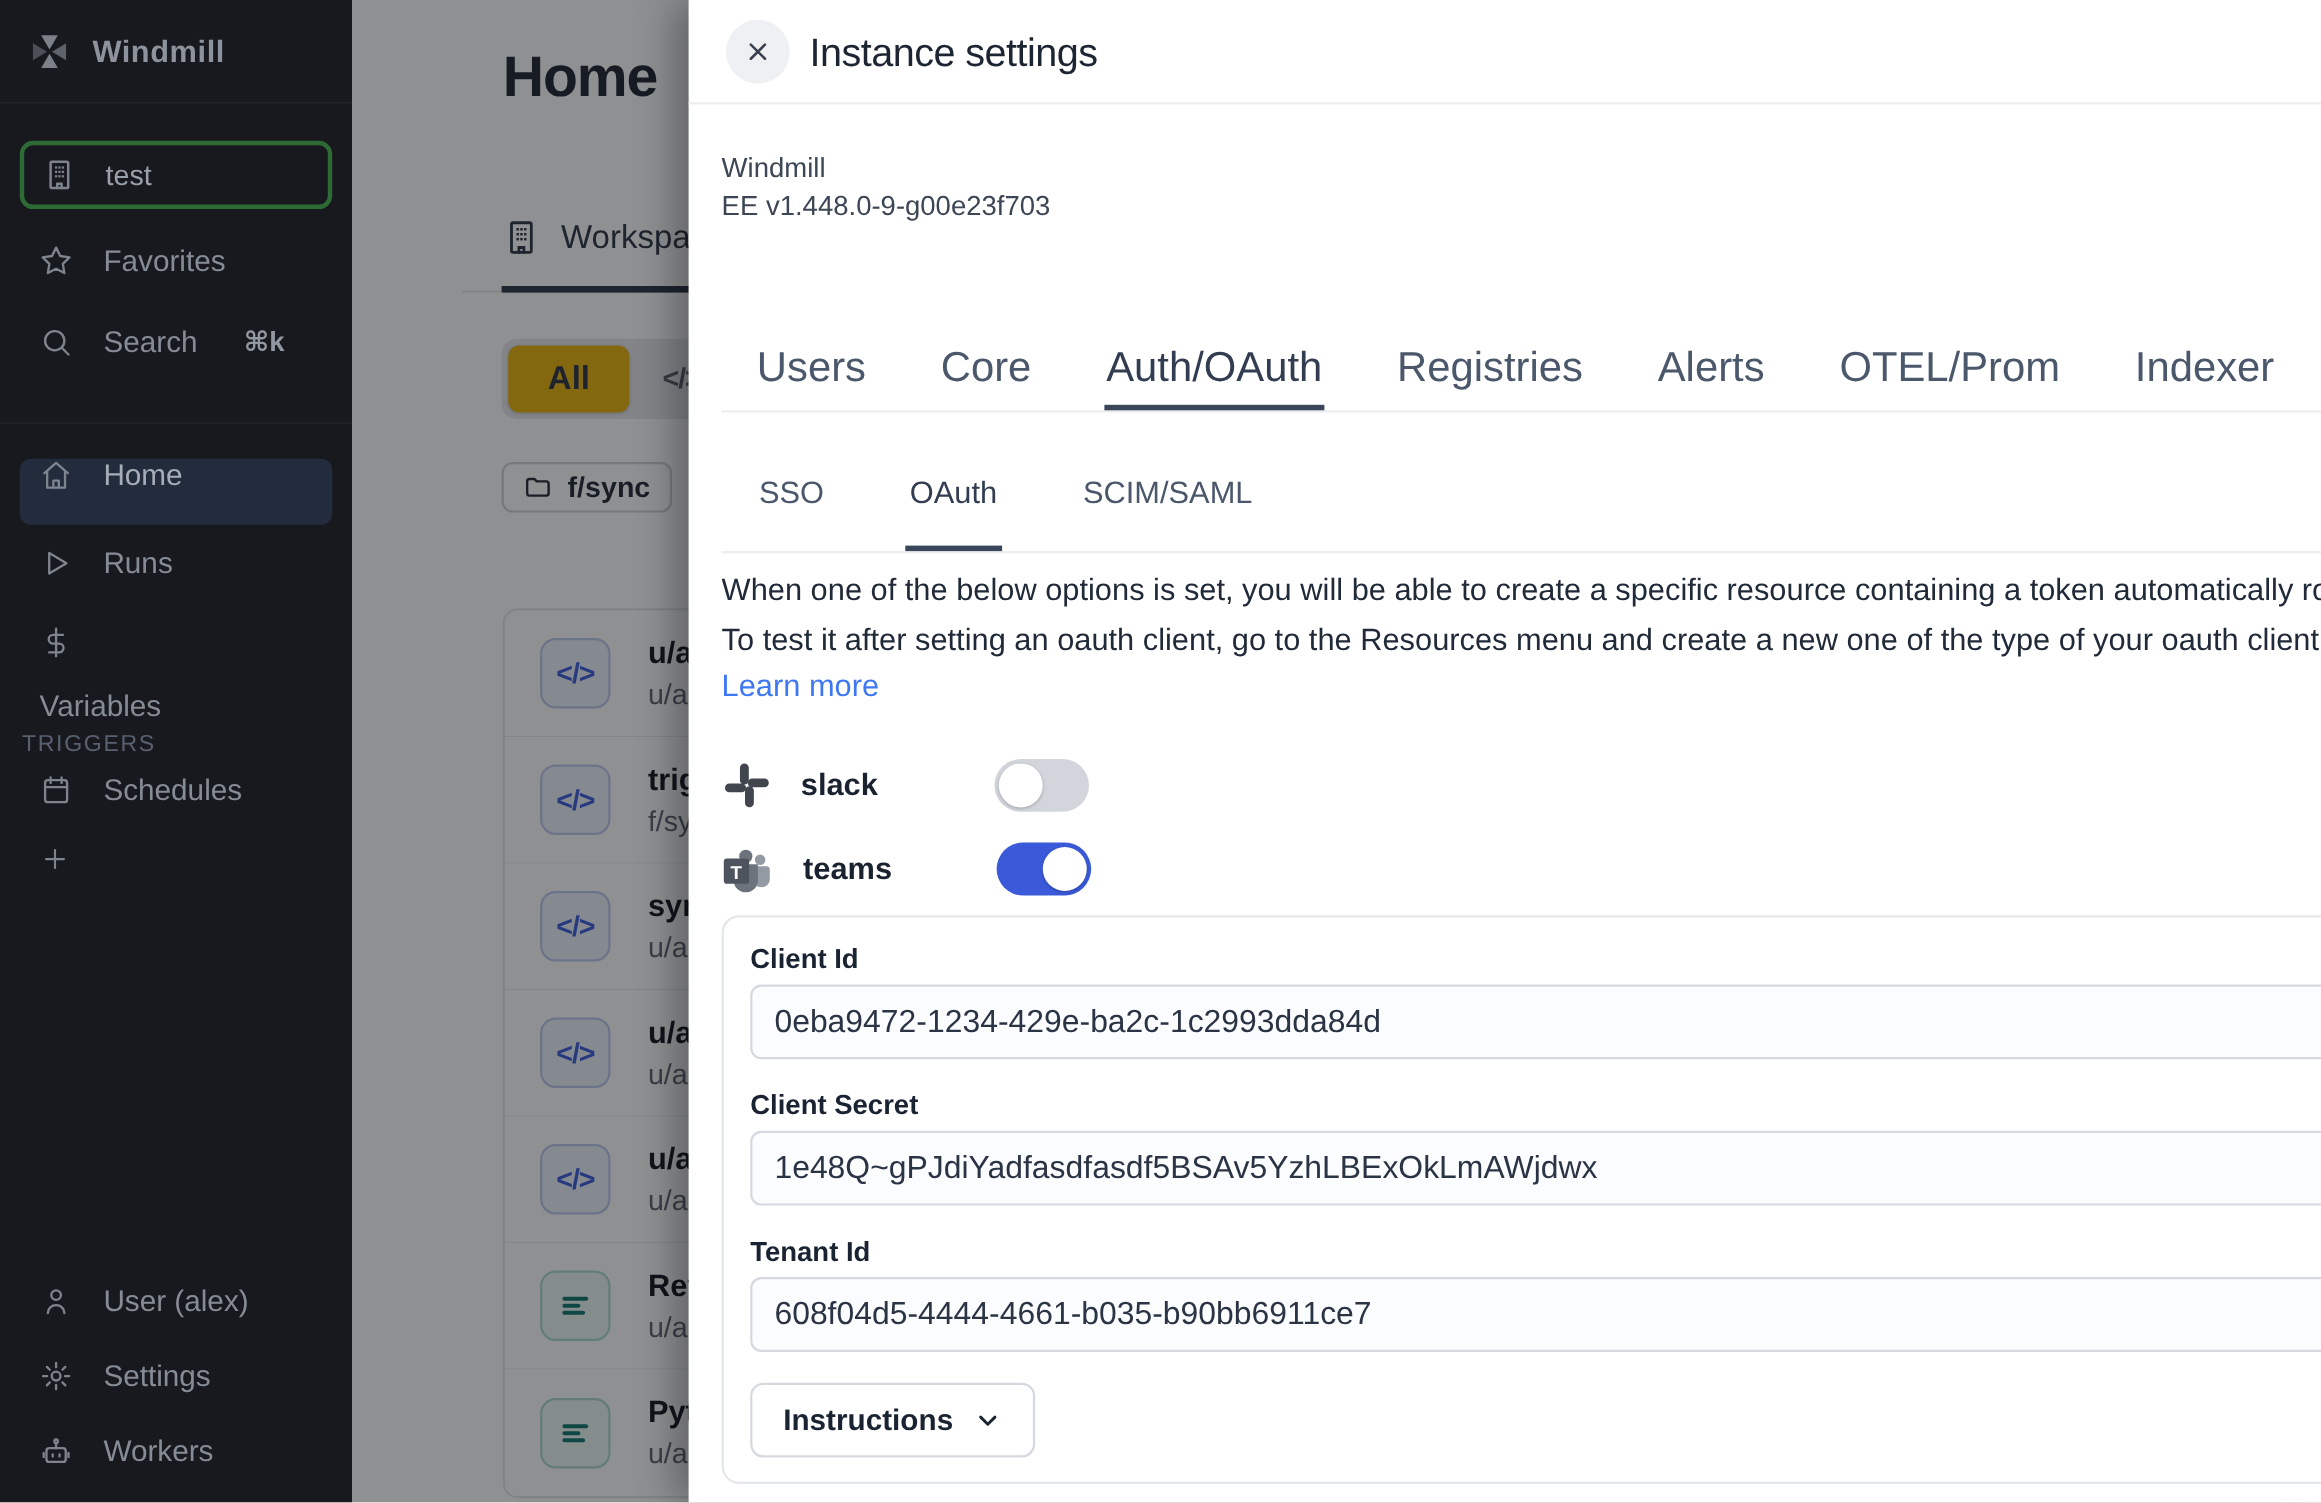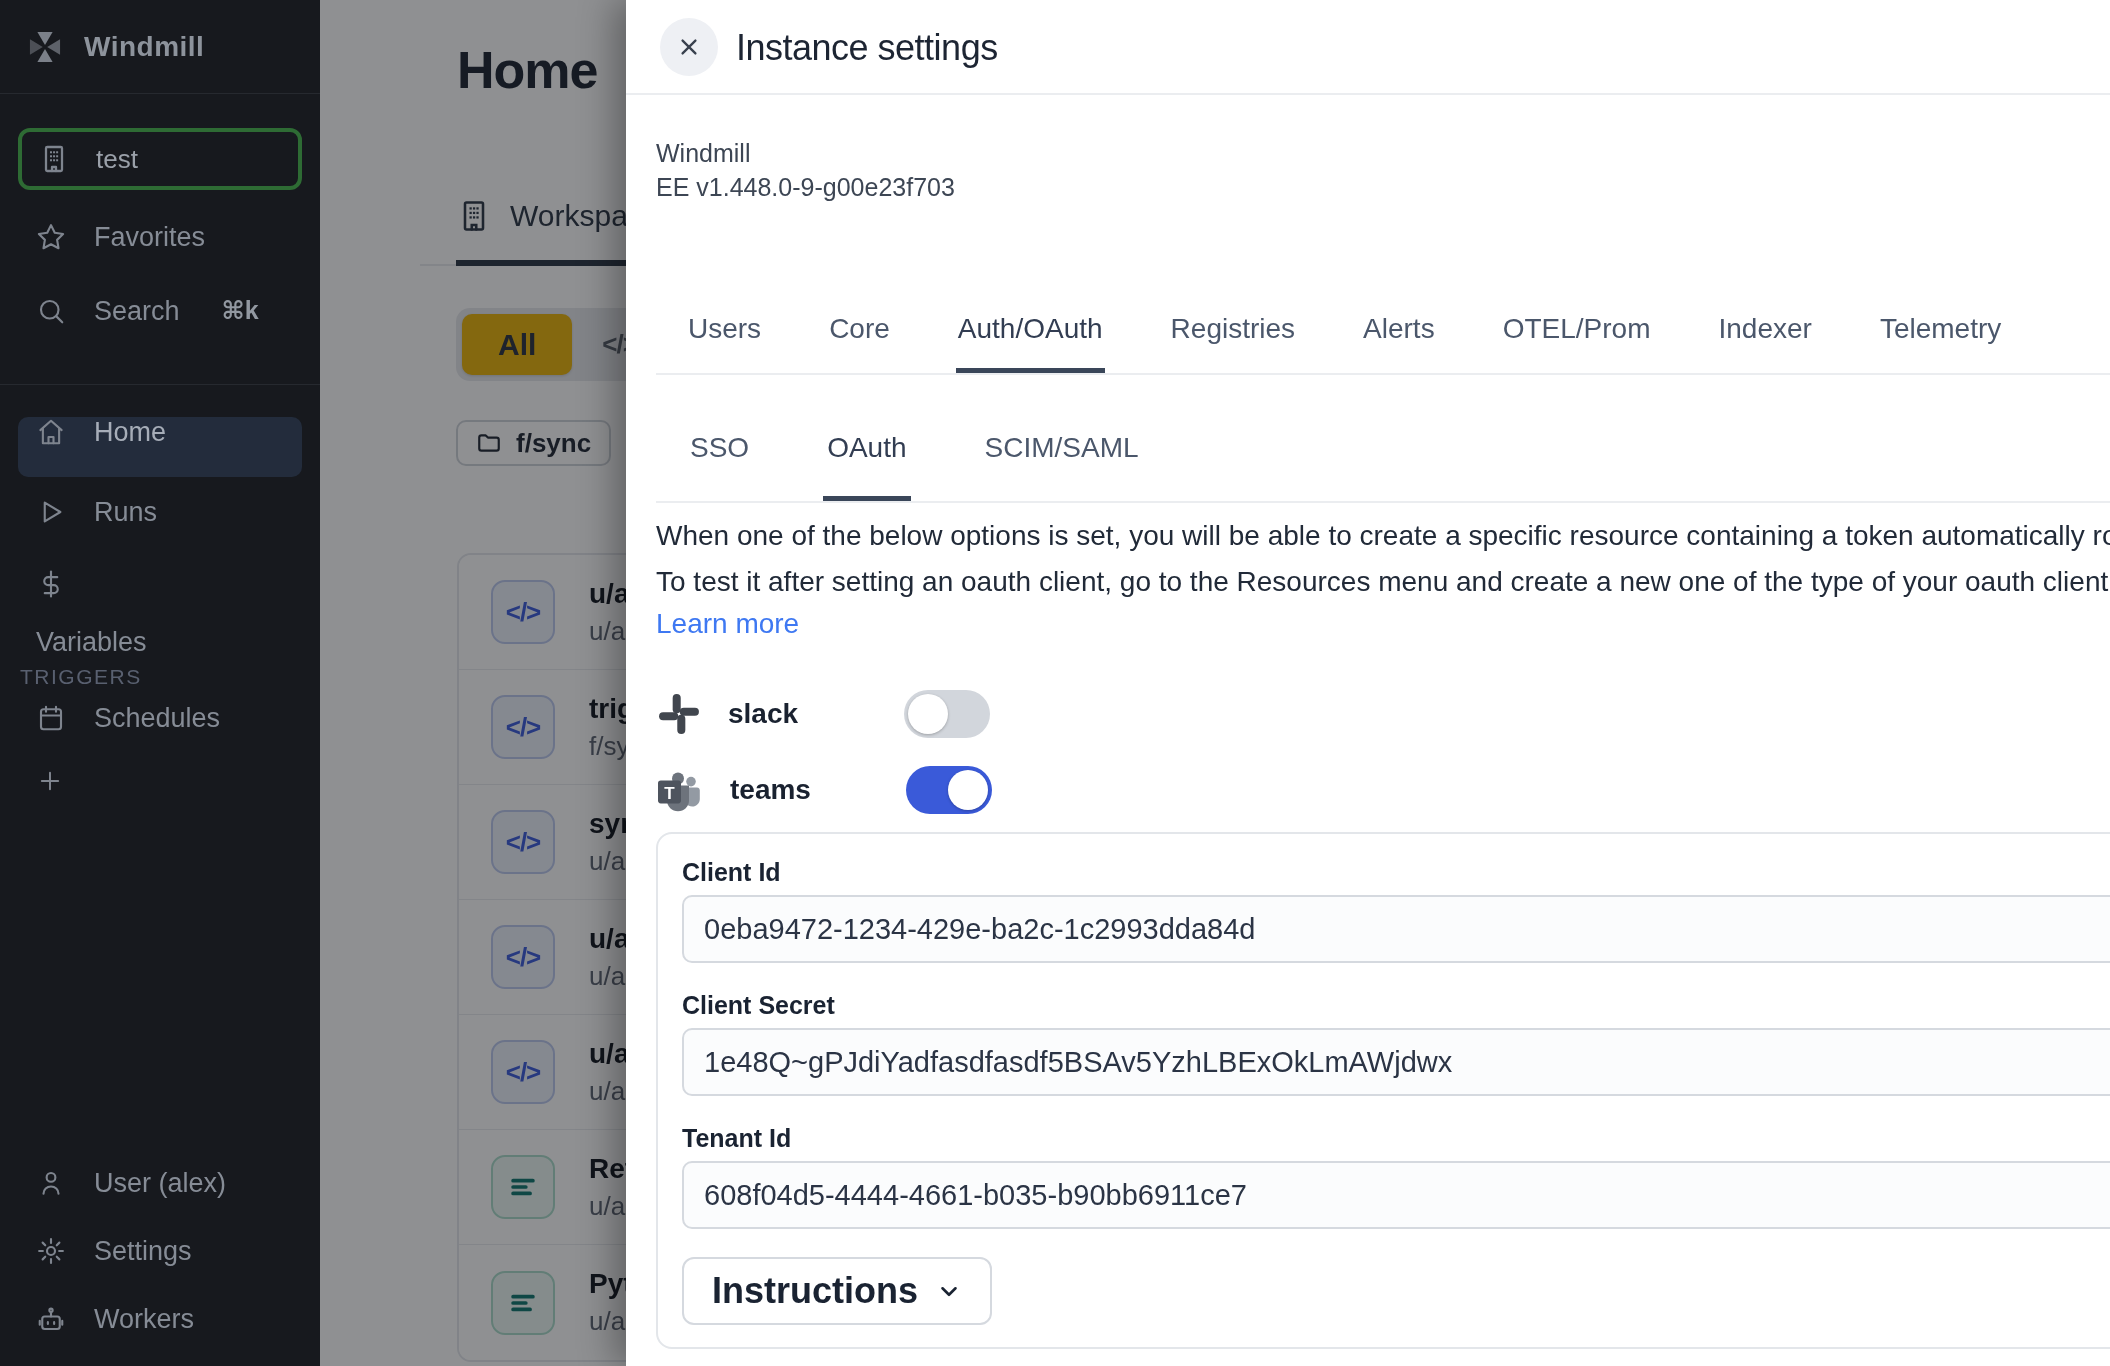--- a/index.html
+++ b/index.html
@@ -73,21 +73,21 @@
   .drawer{position:absolute;left:626px;top:0;width:1484px;height:1366px;background:#fff;
     z-index:50;box-shadow:-12px 0 34px rgba(0,0,0,.32);}
   .d-header{position:absolute;left:0;top:0;right:0;height:95px;border-bottom:2px solid #ebedf0;}
   .close-btn{position:absolute;left:34px;top:18px;width:58px;height:58px;border-radius:50%;
     background:#eef0f4;border:none;display:flex;align-items:center;justify-content:center;cursor:pointer;}
   .d-title{position:absolute;left:110px;top:27px;font-size:36px;font-weight:normal;color:#1d2533;
     letter-spacing:-.5px;}
   .version{position:absolute;left:30px;top:136px;font-size:25px;color:#3d4654;line-height:34px;}
   .tabs{position:absolute;left:30px;right:0;top:311px;height:64px;display:flex;gap:64px;
     padding-left:30px;border-bottom:2px solid #ebedf0;}
-  .tab{font-size:28px;color:#4b576b;padding:2px 2px 0 2px;border-bottom:5px solid transparent;
+  .tab{font-size:38px;color:#4b576b;padding:2px 2px 0 2px;border-bottom:5px solid transparent;
     cursor:pointer;white-space:nowrap;}
   .tab.active{color:#323d52;font-weight:500;border-bottom-color:#3a4659;}
   .subtabs{position:absolute;left:30px;right:0;top:424px;height:79px;display:flex;gap:70px;
     padding-left:30px;border-bottom:2px solid #ebedf0;}
   .subtab{font-size:28px;color:#4b576b;padding:8px 4px 0 4px;border-bottom:5px solid transparent;
     cursor:pointer;white-space:nowrap;height:100%;}
   .subtab.active{color:#323d52;font-weight:500;border-bottom-color:#3a4659;}
   .desc{position:absolute;left:30px;right:0;font-size:28px;color:#212a38;white-space:nowrap;
     overflow:hidden;}
   .learn-more{position:absolute;left:30px;top:608px;font-size:28px;color:var(--accent-link);
@@ -100,21 +100,21 @@
     background:#fff;box-shadow:0 1px 3px rgba(0,0,0,.25);transition:left .1s;}
   .toggle.on{background:var(--toggle-on);}
   .toggle.on .knob{left:42px;}
   .card{position:absolute;left:30px;top:832px;width:1514px;border:2px solid #e3e6ea;
     border-radius:16px;background:#fff;padding:24px 24px 22px 24px;}
   .f-label{font-size:25px;font-weight:bold;color:#1a2332;margin-bottom:8px;}
   .f-input{width:100%;height:68px;border:2px solid #d5d9df;border-radius:10px;background:#fbfcfd;
     font-size:29px;color:#2b3445;padding:0 20px;margin-bottom:28px;
     font-family:"Liberation Sans","DejaVu Sans",sans-serif;}
   .instructions-btn{display:inline-flex;align-items:center;gap:18px;height:68px;padding:0 28px;
-    border:2px solid #d5d9df;border-radius:12px;background:#fff;font-size:36px;font-weight:bold;
+    border:2px solid #d5d9df;border-radius:12px;background:#fff;font-size:27px;font-weight:bold;
     color:#1a2332;cursor:pointer;font-family:inherit;}
 </style>
 </head>
 <body>
 
 <div id="app">
 
   <aside class="sidebar">
     <div class="brand">
       <svg width="38" height="38" viewBox="0 0 24 24">

